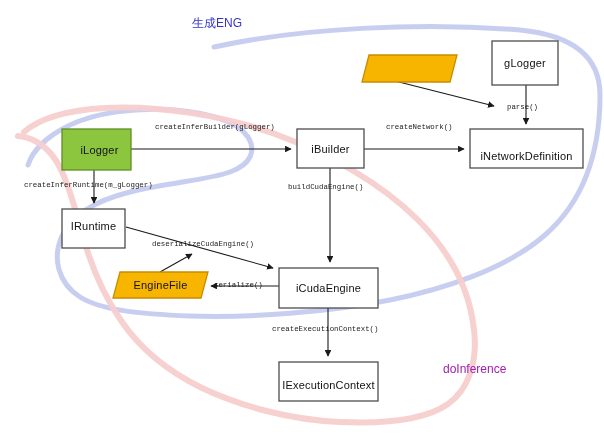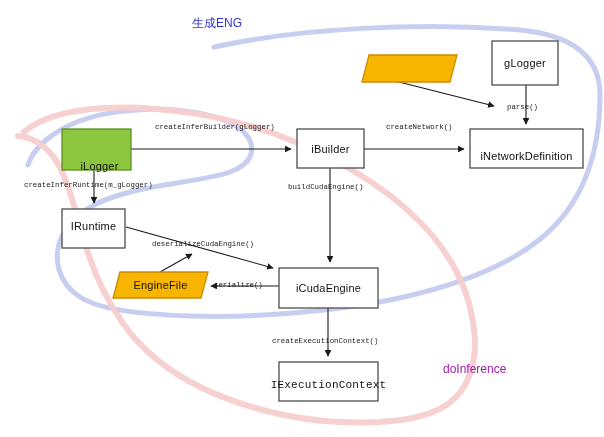--- a/index.html
+++ b/index.html
@@ -132,34 +132,34 @@
       <polygon points="120,272 208,272 201,298 113,298" fill="#F7B500" stroke="#C98C00" stroke-width="1.3"></polygon>
     </g>
     <g>
       <rect x="279" y="268" width="99" height="40" fill="#ffffff" stroke="#4d4d4d" stroke-width="1.3"></rect>
     </g>
     <g>
       <rect x="279" y="362" width="99" height="39" fill="#ffffff" stroke="#4d4d4d" stroke-width="1.3"></rect>
     </g>
   </svg>
 
-  <div class="node-label" style="left:62px;top:145px;width:75px;height:41px;">iLogger</div>
+  <div class="node-label" style="left:62px;top:129px;width:75px;height:41px;">iLogger</div>
   <div class="node-label" style="left:297px;top:129px;width:67px;height:39px;">iBuilder</div>
   <div class="node-label" style="left:470px;top:129px;width:113px;height:54px;">iNetworkDefinition</div>
   <div class="node-label" style="left:492px;top:41px;width:66px;height:44px;">gLogger</div>
   <div class="node-label" style="left:62px;top:209px;width:63px;height:33px;">IRuntime</div>
   <div class="node-label" style="left:113px;top:272px;width:95px;height:26px;">EngineFile</div>
   <div class="node-label" style="left:279px;top:268px;width:99px;height:40px;">iCudaEngine</div>
-  <div class="node-label" style="left:279px;top:362px;width:99px;height:46px;font-family:Liberation Mono, monospace;">IExecutionContext</div>
+  <div class="node-label" style="left:279px;top:362px;width:99px;height:46px;">IExecutionContext</div>
 
   <div class="edge-label" style="left:155px;top:123px;">createInferBuilder(gLogger)</div>
   <div class="edge-label" style="left:386px;top:123px;">createNetwork()</div>
   <div class="edge-label" style="left:507px;top:103px;">parse()</div>
   <div class="edge-label" style="left:288px;top:183px;">buildCudaEngine()</div>
   <div class="edge-label" style="left:24px;top:181px;">createInferRuntime(m_gLogger)</div>
   <div class="edge-label" style="left:152px;top:240px;">deserializeCudaEngine()</div>
   <div class="edge-label" style="left:214px;top:281px;">serialize()</div>
-  <div class="edge-label" style="left:272px;top:337px;">createExecutionContext()</div>
+  <div class="edge-label" style="left:272px;top:325px;">createExecutionContext()</div>
 
   <div class="group-label" style="left:192px;top:15px;color:#3333cc;">生成ENG</div>
   <div class="group-label" style="left:443px;top:362px;color:#a21caf;">doInference</div>
 
 </div>
 
 </body></html>

